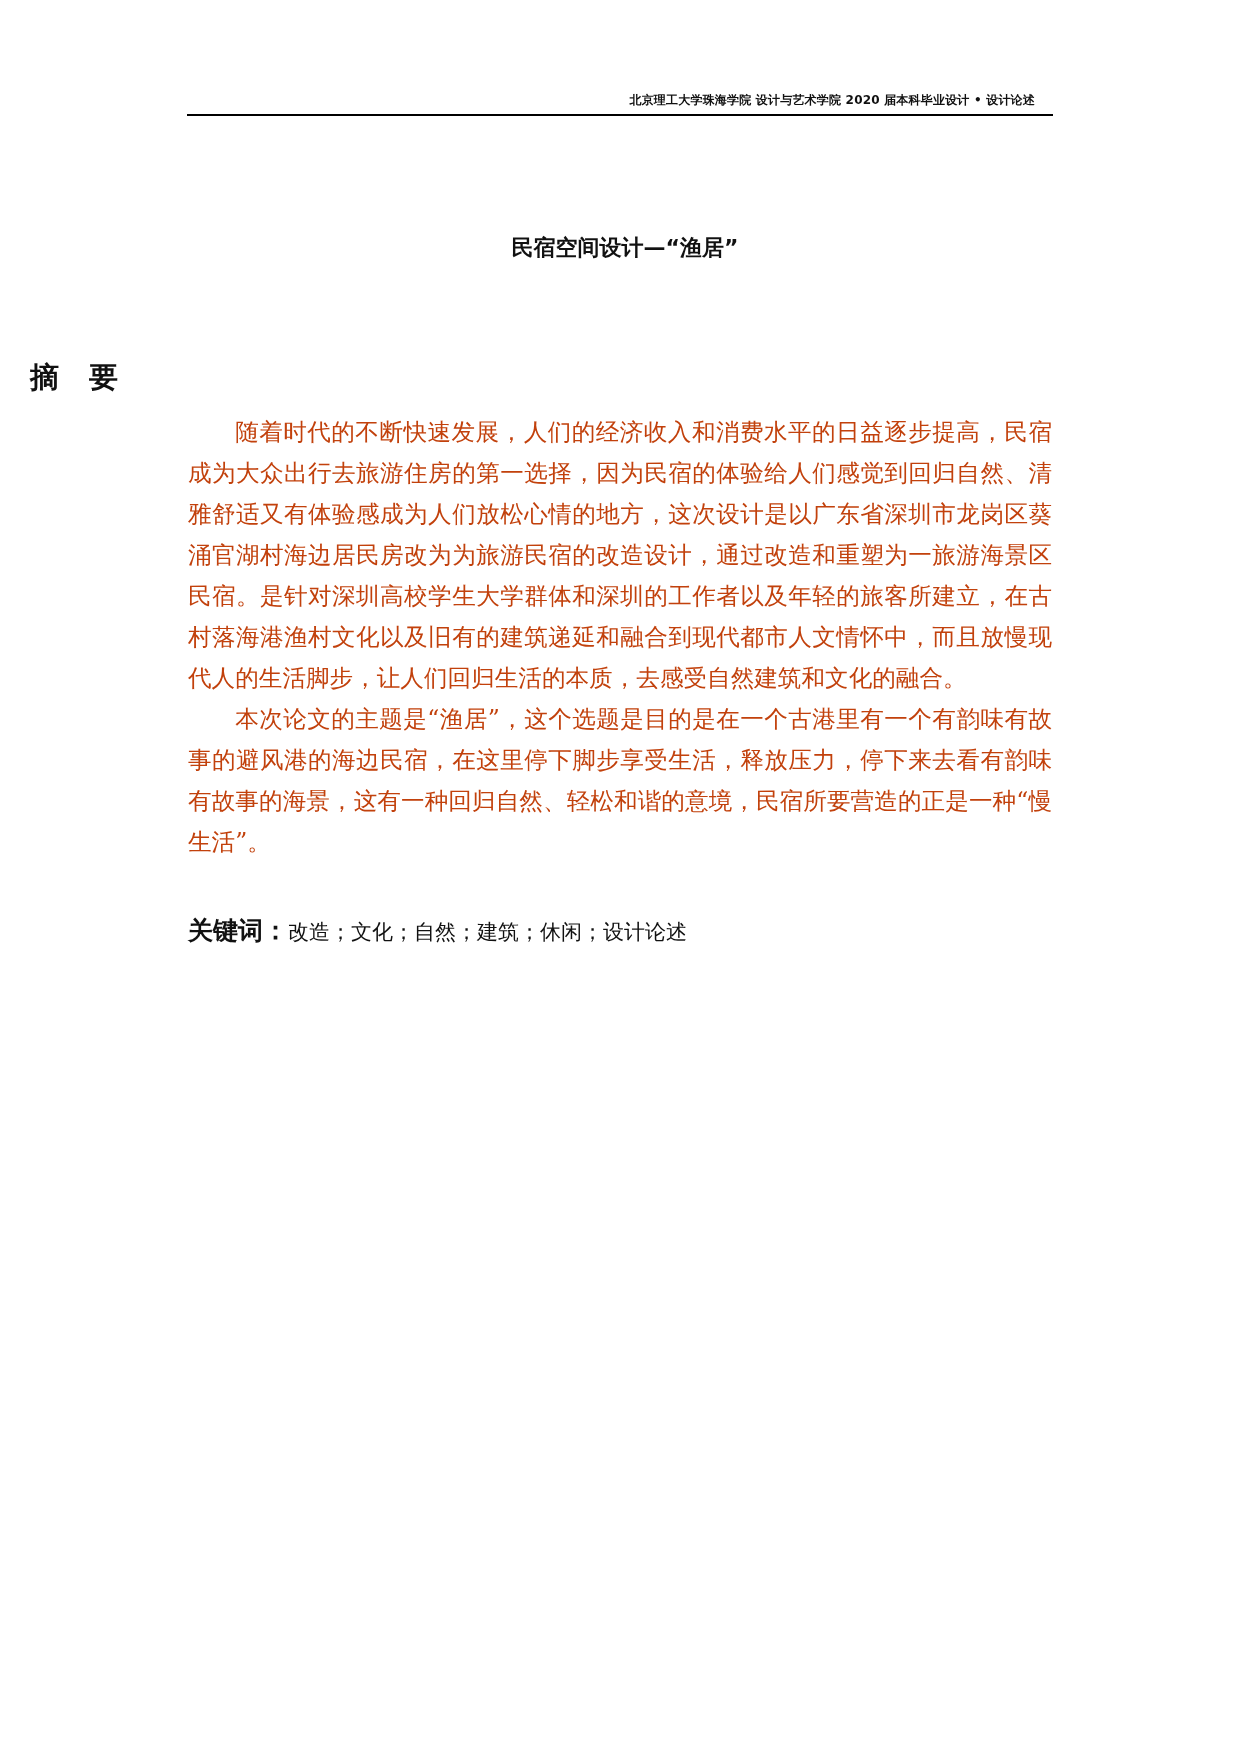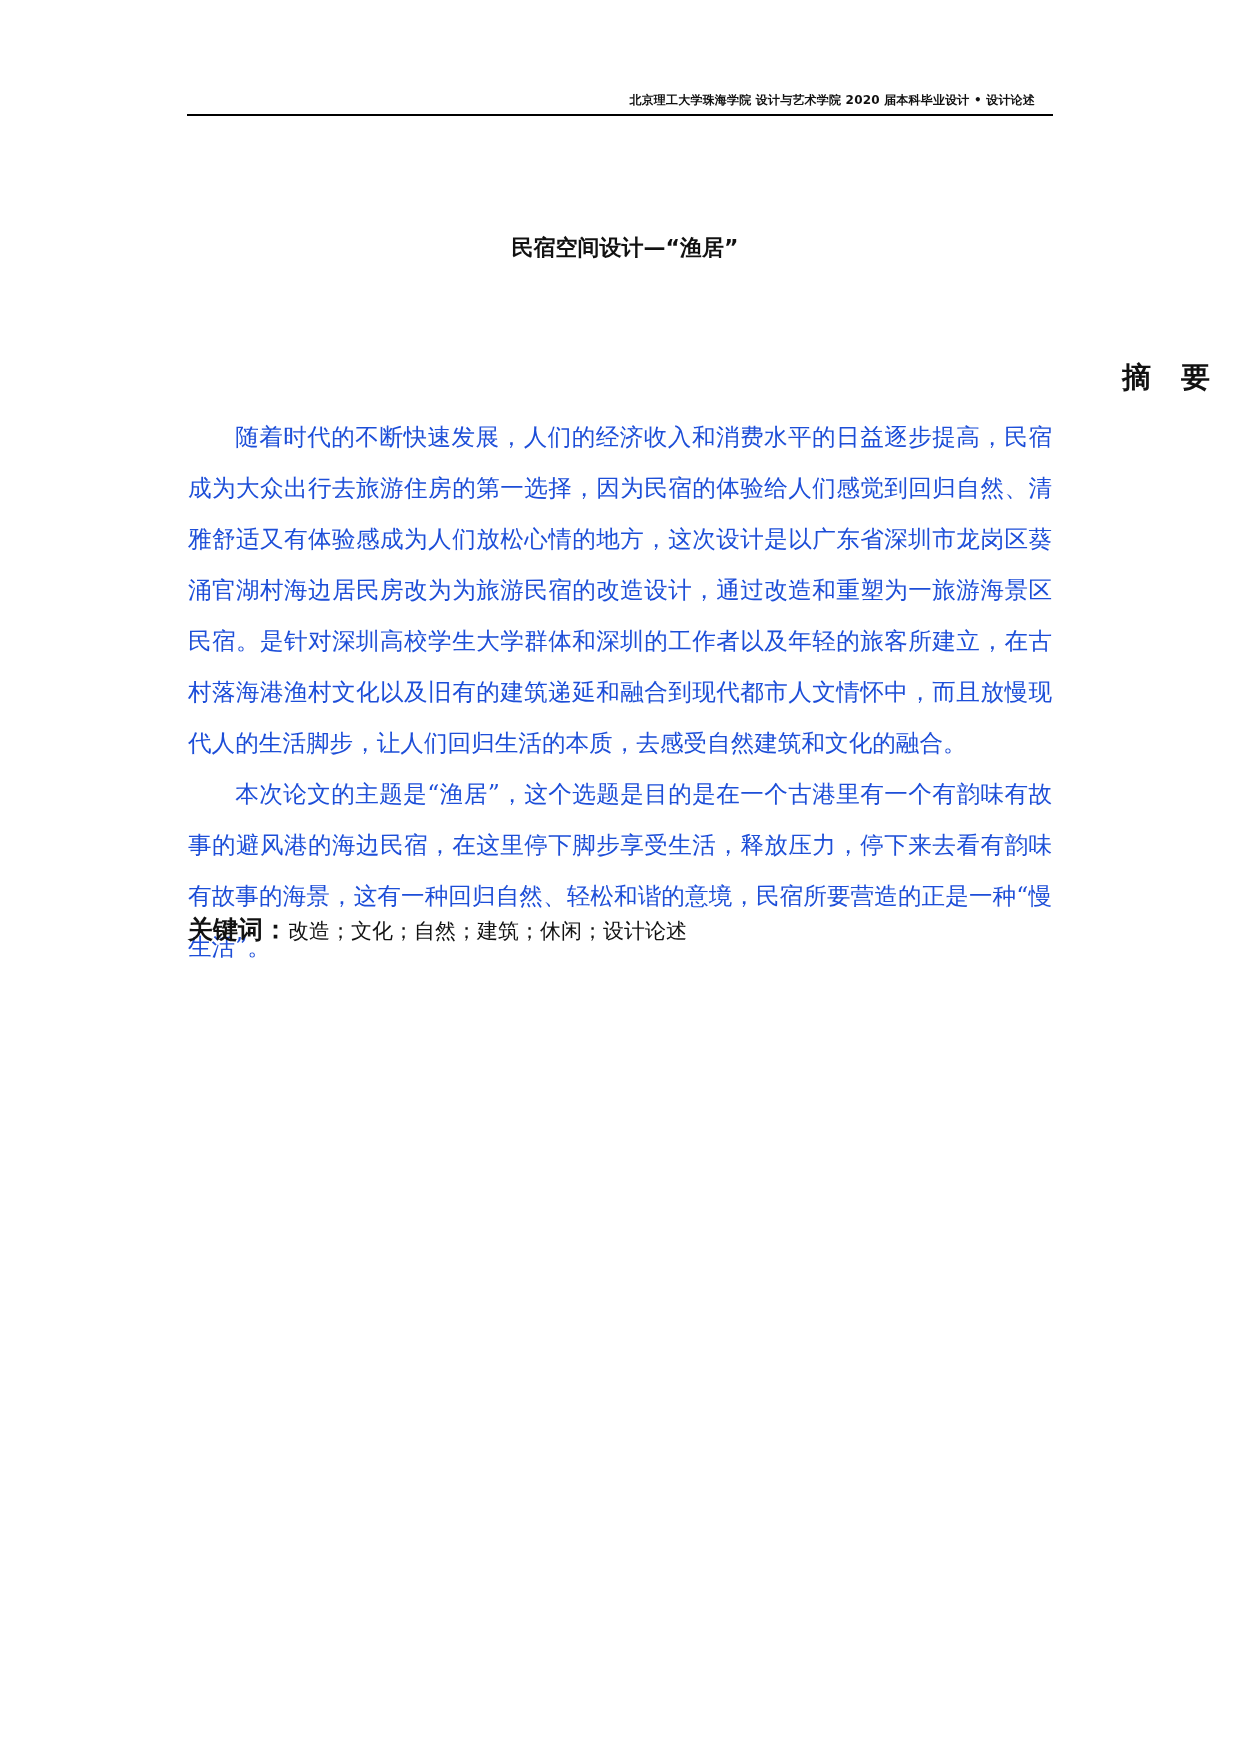--- a/index.html
+++ b/index.html
@@ -59,58 +59,58 @@
     line-height: 40px;
     color: #111;
     padding-left: 10px;
     box-sizing: border-box;
   }
   .abstract-heading {
     position: absolute;
     left: 0;
     width: 1240px;
     top: 358px;
-    text-align: right;
+    text-align: left;
     font-family: "DejaVu Serif", "Liberation Serif", serif;
     font-weight: bold;
     font-size: 29px;
     line-height: 38px;
     letter-spacing: 30px;
     padding-left: 30px;
     box-sizing: border-box;
     color: #111;
   }
   .abstract-body {
     position: absolute;
     left: 188px;
     width: 864px;
     top: 412px;
     font-family: "DejaVu Serif", "Liberation Serif", serif;
     font-size: 23.6px;
-    line-height: 51px;
-    color: #1d4ed8;
+    line-height: 41px;
+    color: #c2410c;
   }
   .abstract-body p {
     margin: 0;
     text-indent: 2em;
     text-align: justify;
     text-align-last: left;
   }
   .keywords {
     position: absolute;
     left: 188px;
     top: 912px;
     width: 864px;
     font-size: 22px;
     line-height: 36px;
     color: #111;
     white-space: nowrap;
   }
   .keywords-label {
-    font-family: Liberation Serif, serif;
+    font-family: Liberation Sans, sans-serif;
     font-weight: bold;
     font-size: 25px;
   }
   .keywords-value {
     font-family: "DejaVu Serif", "Liberation Serif", serif;
     font-size: 21px;
   }
 </style>
 </head>
 <body>

